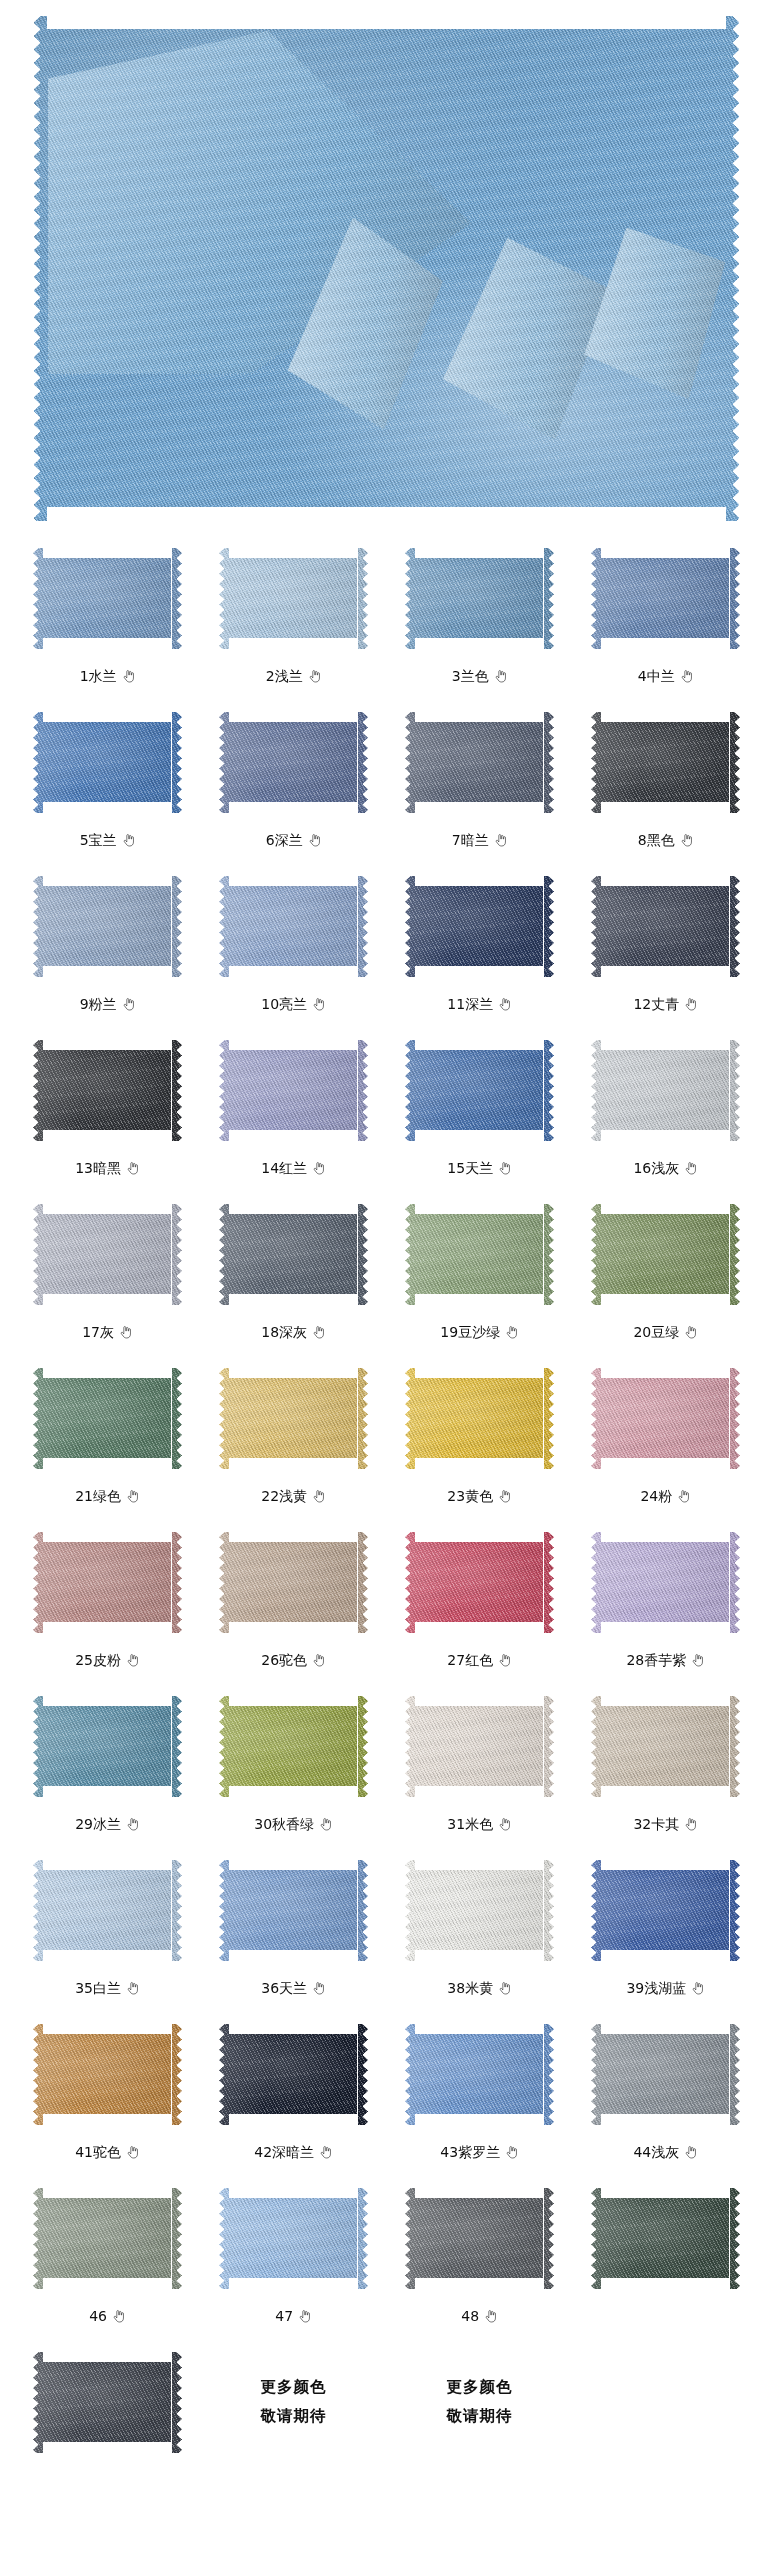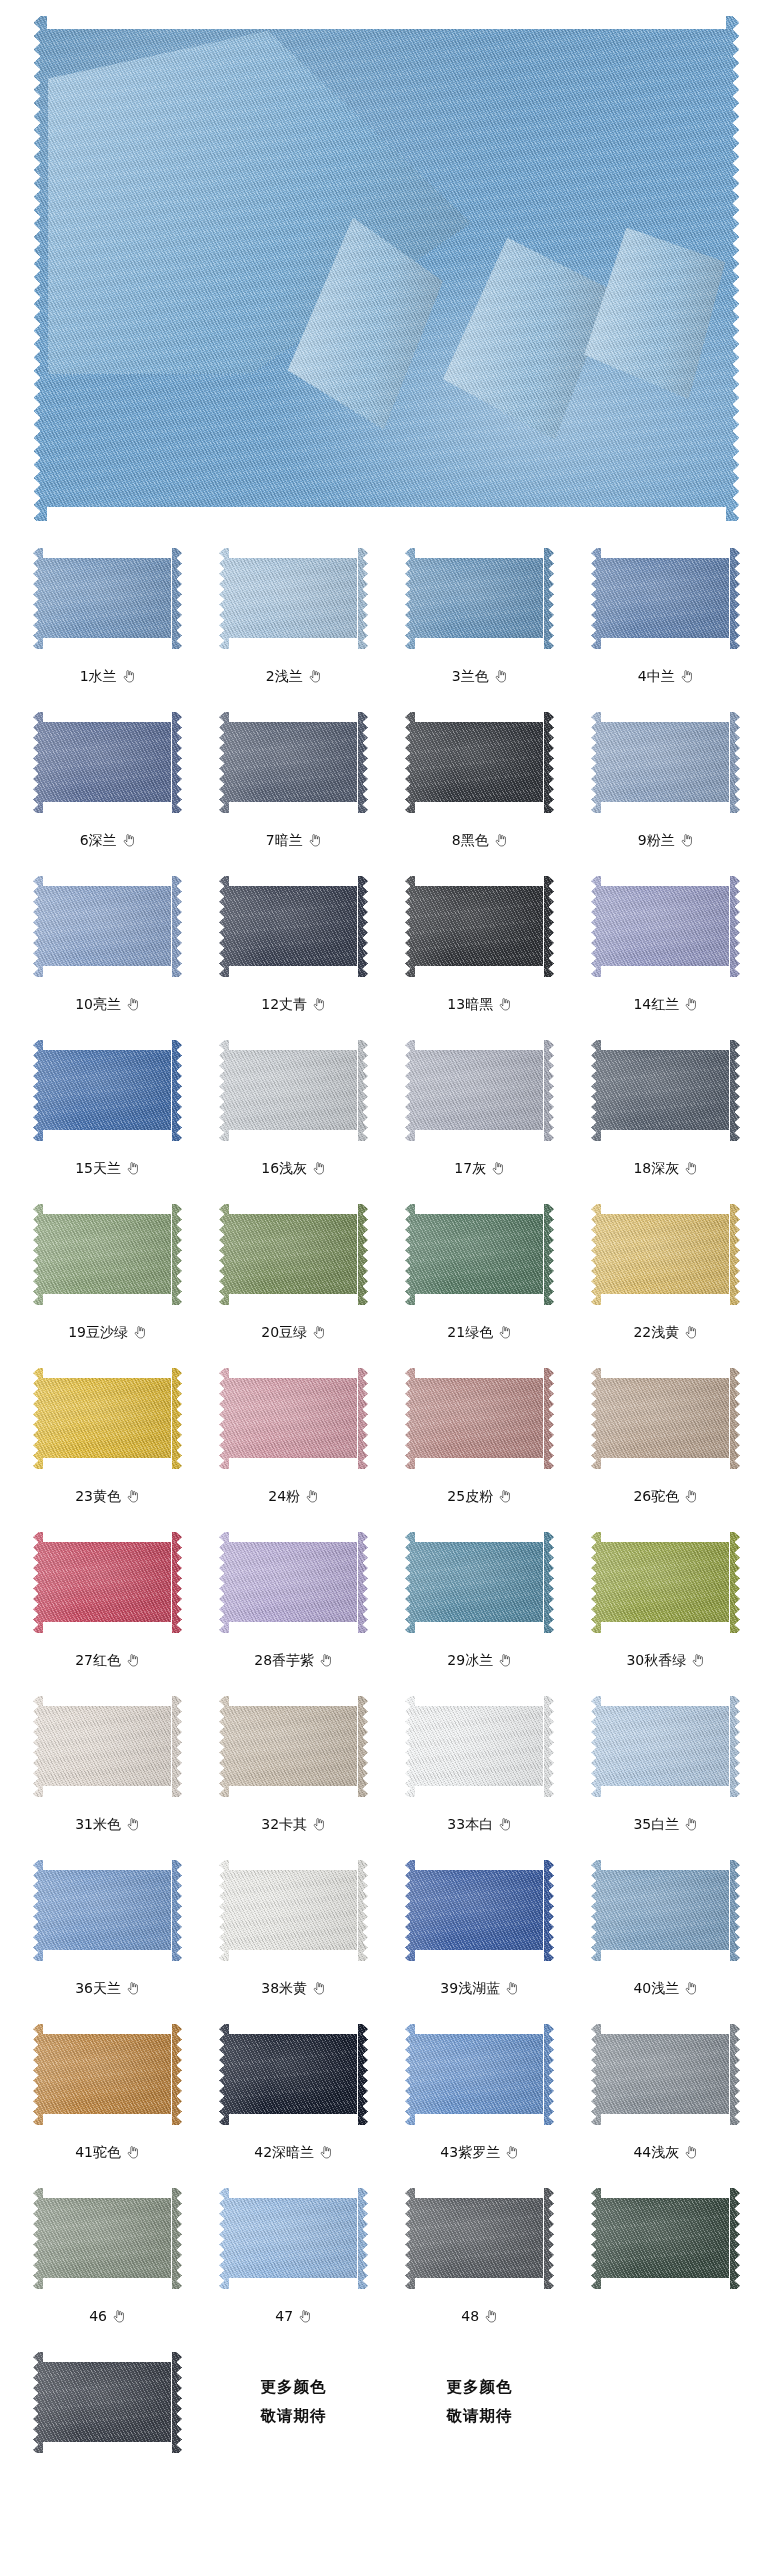--- a/index.html
+++ b/index.html
@@ -289,20 +289,33 @@
         <div class="caption">
           <span class="label">4中兰</span>
           <svg class="hand-icon" viewBox="0 0 24 26">
             <path d="M8.6 13.4V4.6c0-1 .8-1.8 1.8-1.8s1.8.8 1.8 1.8v6.1h.9V6.2c0-.9.8-1.7 1.7-1.7s1.7.8 1.7 1.7v4.6h.9V8.3c0-.9.7-1.6 1.6-1.6s1.6.7 1.6 1.6v8.1c0 4.2-2.7 7.1-6.7 7.1-3 0-4.9-1.1-6.3-3.4L4 15.5c-.5-.8-.2-1.8.6-2.2.8-.4 1.7-.2 2.2.5l1.8 2.3z" fill="#ffffff" stroke="#1b1b1b" stroke-width="1.1" stroke-linejoin="round"></path>
           </svg>
         </div>
       </div>
       <div class="cell">
         <div class="chip-holder">
           <div class="chip pinked">
+            <div class="fill twill" style="background-color: rgb(74, 125, 190);"></div>
+          </div>
+        </div>
+        <div class="caption">
+          <span class="label">5宝兰</span>
+          <svg class="hand-icon" viewBox="0 0 24 26">
+            <path d="M8.6 13.4V4.6c0-1 .8-1.8 1.8-1.8s1.8.8 1.8 1.8v6.1h.9V6.2c0-.9.8-1.7 1.7-1.7s1.7.8 1.7 1.7v4.6h.9V8.3c0-.9.7-1.6 1.6-1.6s1.6.7 1.6 1.6v8.1c0 4.2-2.7 7.1-6.7 7.1-3 0-4.9-1.1-6.3-3.4L4 15.5c-.5-.8-.2-1.8.6-2.2.8-.4 1.7-.2 2.2.5l1.8 2.3z" fill="#ffffff" stroke="#1b1b1b" stroke-width="1.1" stroke-linejoin="round"></path>
+          </svg>
+        </div>
+      </div>
+      <div class="cell">
+        <div class="chip-holder">
+          <div class="chip pinked">
             <div class="fill twill" style="background-color: rgb(98, 116, 159);"></div>
           </div>
         </div>
         <div class="caption">
           <span class="label">6深兰</span>
           <svg class="hand-icon" viewBox="0 0 24 26">
             <path d="M8.6 13.4V4.6c0-1 .8-1.8 1.8-1.8s1.8.8 1.8 1.8v6.1h.9V6.2c0-.9.8-1.7 1.7-1.7s1.7.8 1.7 1.7v4.6h.9V8.3c0-.9.7-1.6 1.6-1.6s1.6.7 1.6 1.6v8.1c0 4.2-2.7 7.1-6.7 7.1-3 0-4.9-1.1-6.3-3.4L4 15.5c-.5-.8-.2-1.8.6-2.2.8-.4 1.7-.2 2.2.5l1.8 2.3z" fill="#ffffff" stroke="#1b1b1b" stroke-width="1.1" stroke-linejoin="round"></path>
           </svg>
         </div>
       </div>
@@ -354,20 +367,33 @@
         <div class="caption">
           <span class="label">10亮兰</span>
           <svg class="hand-icon" viewBox="0 0 24 26">
             <path d="M8.6 13.4V4.6c0-1 .8-1.8 1.8-1.8s1.8.8 1.8 1.8v6.1h.9V6.2c0-.9.8-1.7 1.7-1.7s1.7.8 1.7 1.7v4.6h.9V8.3c0-.9.7-1.6 1.6-1.6s1.6.7 1.6 1.6v8.1c0 4.2-2.7 7.1-6.7 7.1-3 0-4.9-1.1-6.3-3.4L4 15.5c-.5-.8-.2-1.8.6-2.2.8-.4 1.7-.2 2.2.5l1.8 2.3z" fill="#ffffff" stroke="#1b1b1b" stroke-width="1.1" stroke-linejoin="round"></path>
           </svg>
         </div>
       </div>
       <div class="cell">
         <div class="chip-holder">
           <div class="chip pinked">
+            <div class="fill twill" style="background-color: rgb(43, 60, 99);"></div>
+          </div>
+        </div>
+        <div class="caption">
+          <span class="label">11深兰</span>
+          <svg class="hand-icon" viewBox="0 0 24 26">
+            <path d="M8.6 13.4V4.6c0-1 .8-1.8 1.8-1.8s1.8.8 1.8 1.8v6.1h.9V6.2c0-.9.8-1.7 1.7-1.7s1.7.8 1.7 1.7v4.6h.9V8.3c0-.9.7-1.6 1.6-1.6s1.6.7 1.6 1.6v8.1c0 4.2-2.7 7.1-6.7 7.1-3 0-4.9-1.1-6.3-3.4L4 15.5c-.5-.8-.2-1.8.6-2.2.8-.4 1.7-.2 2.2.5l1.8 2.3z" fill="#ffffff" stroke="#1b1b1b" stroke-width="1.1" stroke-linejoin="round"></path>
+          </svg>
+        </div>
+      </div>
+      <div class="cell">
+        <div class="chip-holder">
+          <div class="chip pinked">
             <div class="fill twill" style="background-color: rgb(59, 66, 84);"></div>
           </div>
         </div>
         <div class="caption">
           <span class="label">12丈青</span>
           <svg class="hand-icon" viewBox="0 0 24 26">
             <path d="M8.6 13.4V4.6c0-1 .8-1.8 1.8-1.8s1.8.8 1.8 1.8v6.1h.9V6.2c0-.9.8-1.7 1.7-1.7s1.7.8 1.7 1.7v4.6h.9V8.3c0-.9.7-1.6 1.6-1.6s1.6.7 1.6 1.6v8.1c0 4.2-2.7 7.1-6.7 7.1-3 0-4.9-1.1-6.3-3.4L4 15.5c-.5-.8-.2-1.8.6-2.2.8-.4 1.7-.2 2.2.5l1.8 2.3z" fill="#ffffff" stroke="#1b1b1b" stroke-width="1.1" stroke-linejoin="round"></path>
           </svg>
         </div>
       </div>
@@ -627,33 +653,20 @@
         <div class="caption">
           <span class="label">32卡其</span>
           <svg class="hand-icon" viewBox="0 0 24 26">
             <path d="M8.6 13.4V4.6c0-1 .8-1.8 1.8-1.8s1.8.8 1.8 1.8v6.1h.9V6.2c0-.9.8-1.7 1.7-1.7s1.7.8 1.7 1.7v4.6h.9V8.3c0-.9.7-1.6 1.6-1.6s1.6.7 1.6 1.6v8.1c0 4.2-2.7 7.1-6.7 7.1-3 0-4.9-1.1-6.3-3.4L4 15.5c-.5-.8-.2-1.8.6-2.2.8-.4 1.7-.2 2.2.5l1.8 2.3z" fill="#ffffff" stroke="#1b1b1b" stroke-width="1.1" stroke-linejoin="round"></path>
           </svg>
         </div>
       </div>
       <div class="cell">
         <div class="chip-holder">
           <div class="chip pinked">
-            <div class="fill twill" style="background-color: rgb(244, 246, 247);"></div>
-          </div>
-        </div>
-        <div class="caption">
-          <span class="label">33本白</span>
-          <svg class="hand-icon" viewBox="0 0 24 26">
-            <path d="M8.6 13.4V4.6c0-1 .8-1.8 1.8-1.8s1.8.8 1.8 1.8v6.1h.9V6.2c0-.9.8-1.7 1.7-1.7s1.7.8 1.7 1.7v4.6h.9V8.3c0-.9.7-1.6 1.6-1.6s1.6.7 1.6 1.6v8.1c0 4.2-2.7 7.1-6.7 7.1-3 0-4.9-1.1-6.3-3.4L4 15.5c-.5-.8-.2-1.8.6-2.2.8-.4 1.7-.2 2.2.5l1.8 2.3z" fill="#ffffff" stroke="#1b1b1b" stroke-width="1.1" stroke-linejoin="round"></path>
-          </svg>
-        </div>
-      </div>
-      <div class="cell">
-        <div class="chip-holder">
-          <div class="chip pinked">
             <div class="fill twill" style="background-color: rgb(184, 208, 232);"></div>
           </div>
         </div>
         <div class="caption">
           <span class="label">35白兰</span>
           <svg class="hand-icon" viewBox="0 0 24 26">
             <path d="M8.6 13.4V4.6c0-1 .8-1.8 1.8-1.8s1.8.8 1.8 1.8v6.1h.9V6.2c0-.9.8-1.7 1.7-1.7s1.7.8 1.7 1.7v4.6h.9V8.3c0-.9.7-1.6 1.6-1.6s1.6.7 1.6 1.6v8.1c0 4.2-2.7 7.1-6.7 7.1-3 0-4.9-1.1-6.3-3.4L4 15.5c-.5-.8-.2-1.8.6-2.2.8-.4 1.7-.2 2.2.5l1.8 2.3z" fill="#ffffff" stroke="#1b1b1b" stroke-width="1.1" stroke-linejoin="round"></path>
           </svg>
         </div>
       </div>
@@ -684,33 +697,20 @@
         </div>
       </div>
       <div class="cell">
         <div class="chip-holder">
           <div class="chip pinked">
             <div class="fill twill" style="background-color: rgb(63, 99, 172);"></div>
           </div>
         </div>
         <div class="caption">
           <span class="label">39浅湖蓝</span>
-          <svg class="hand-icon" viewBox="0 0 24 26">
-            <path d="M8.6 13.4V4.6c0-1 .8-1.8 1.8-1.8s1.8.8 1.8 1.8v6.1h.9V6.2c0-.9.8-1.7 1.7-1.7s1.7.8 1.7 1.7v4.6h.9V8.3c0-.9.7-1.6 1.6-1.6s1.6.7 1.6 1.6v8.1c0 4.2-2.7 7.1-6.7 7.1-3 0-4.9-1.1-6.3-3.4L4 15.5c-.5-.8-.2-1.8.6-2.2.8-.4 1.7-.2 2.2.5l1.8 2.3z" fill="#ffffff" stroke="#1b1b1b" stroke-width="1.1" stroke-linejoin="round"></path>
-          </svg>
-        </div>
-      </div>
-      <div class="cell">
-        <div class="chip-holder">
-          <div class="chip pinked">
-            <div class="fill twill" style="background-color: rgb(131, 169, 202);"></div>
-          </div>
-        </div>
-        <div class="caption">
-          <span class="label">40浅兰</span>
           <svg class="hand-icon" viewBox="0 0 24 26">
             <path d="M8.6 13.4V4.6c0-1 .8-1.8 1.8-1.8s1.8.8 1.8 1.8v6.1h.9V6.2c0-.9.8-1.7 1.7-1.7s1.7.8 1.7 1.7v4.6h.9V8.3c0-.9.7-1.6 1.6-1.6s1.6.7 1.6 1.6v8.1c0 4.2-2.7 7.1-6.7 7.1-3 0-4.9-1.1-6.3-3.4L4 15.5c-.5-.8-.2-1.8.6-2.2.8-.4 1.7-.2 2.2.5l1.8 2.3z" fill="#ffffff" stroke="#1b1b1b" stroke-width="1.1" stroke-linejoin="round"></path>
           </svg>
         </div>
       </div>
       <div class="cell">
         <div class="chip-holder">
           <div class="chip pinked">
             <div class="fill twill" style="background-color: rgb(197, 139, 69);"></div>
           </div>

